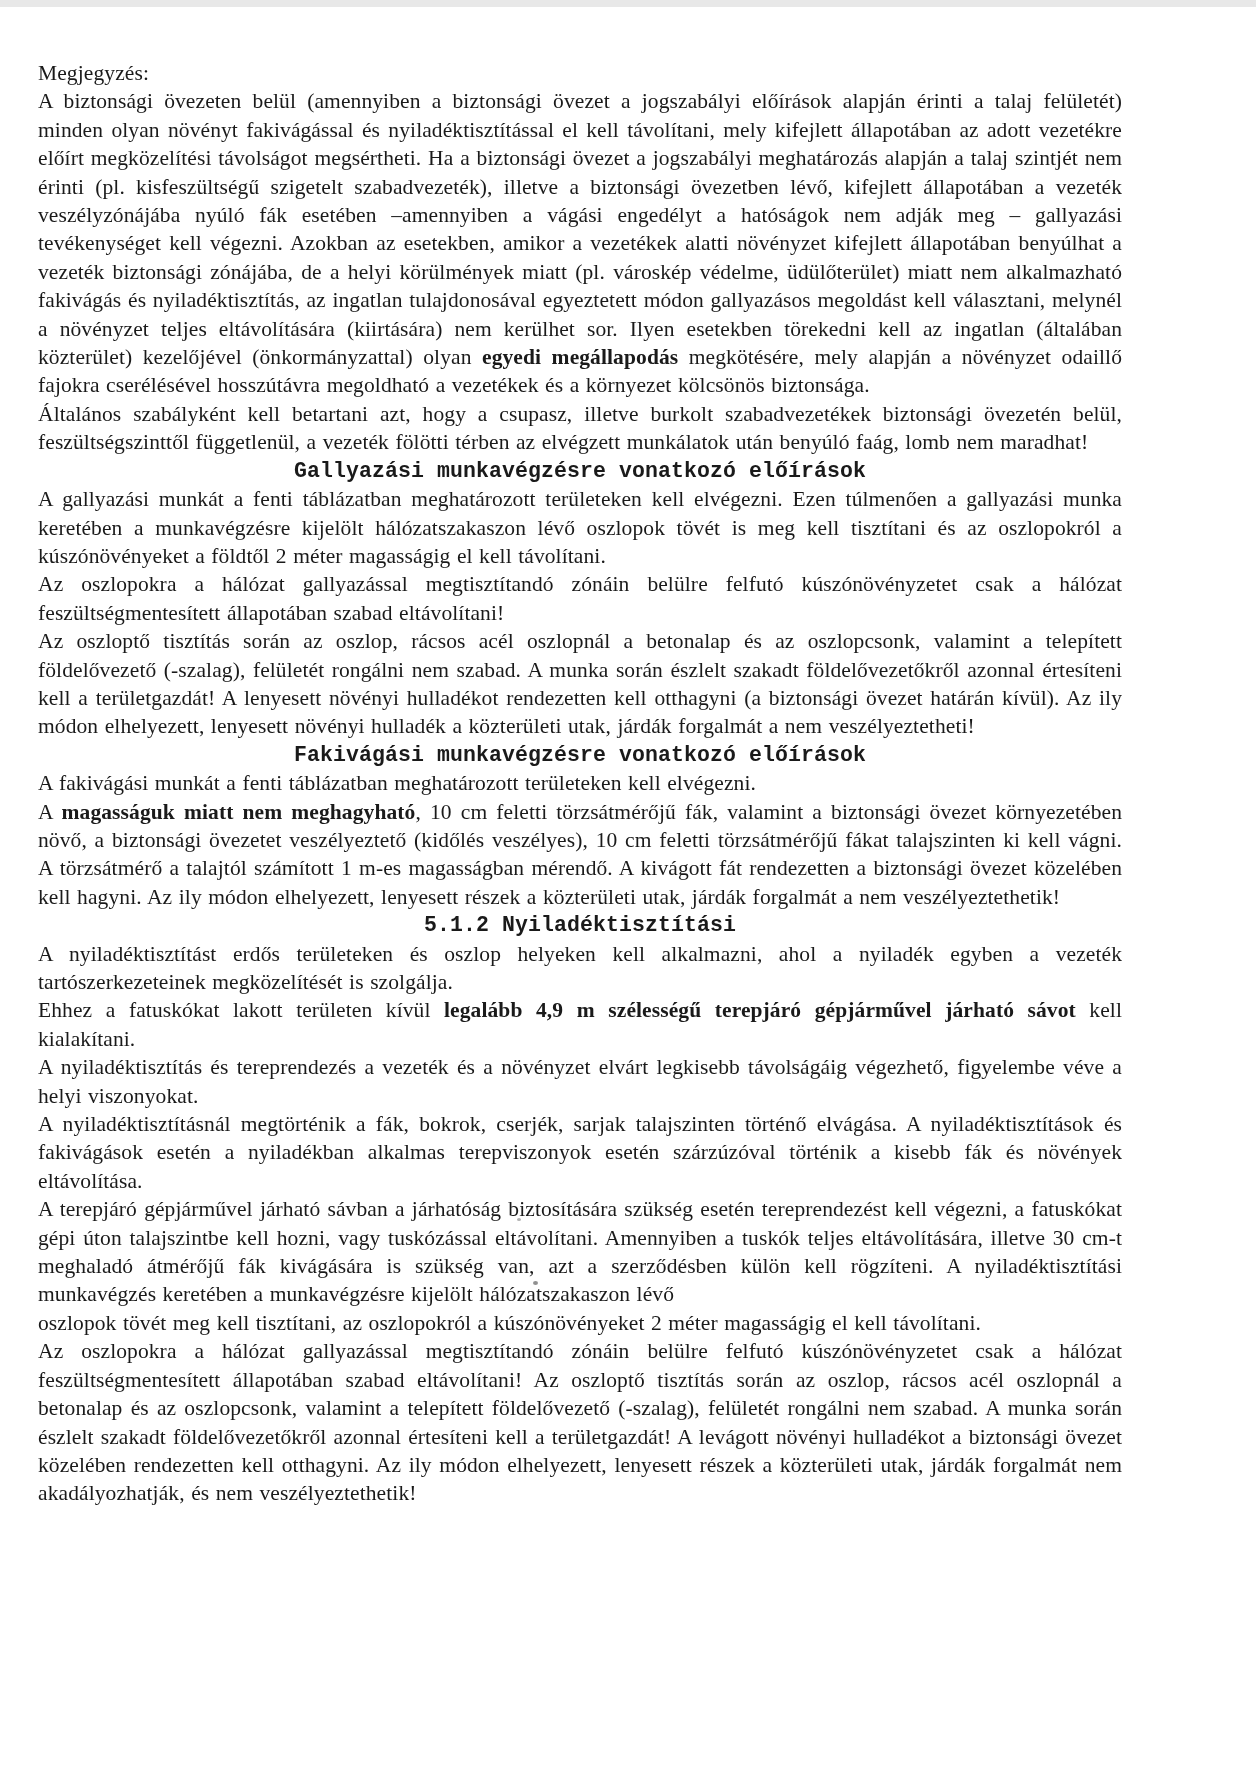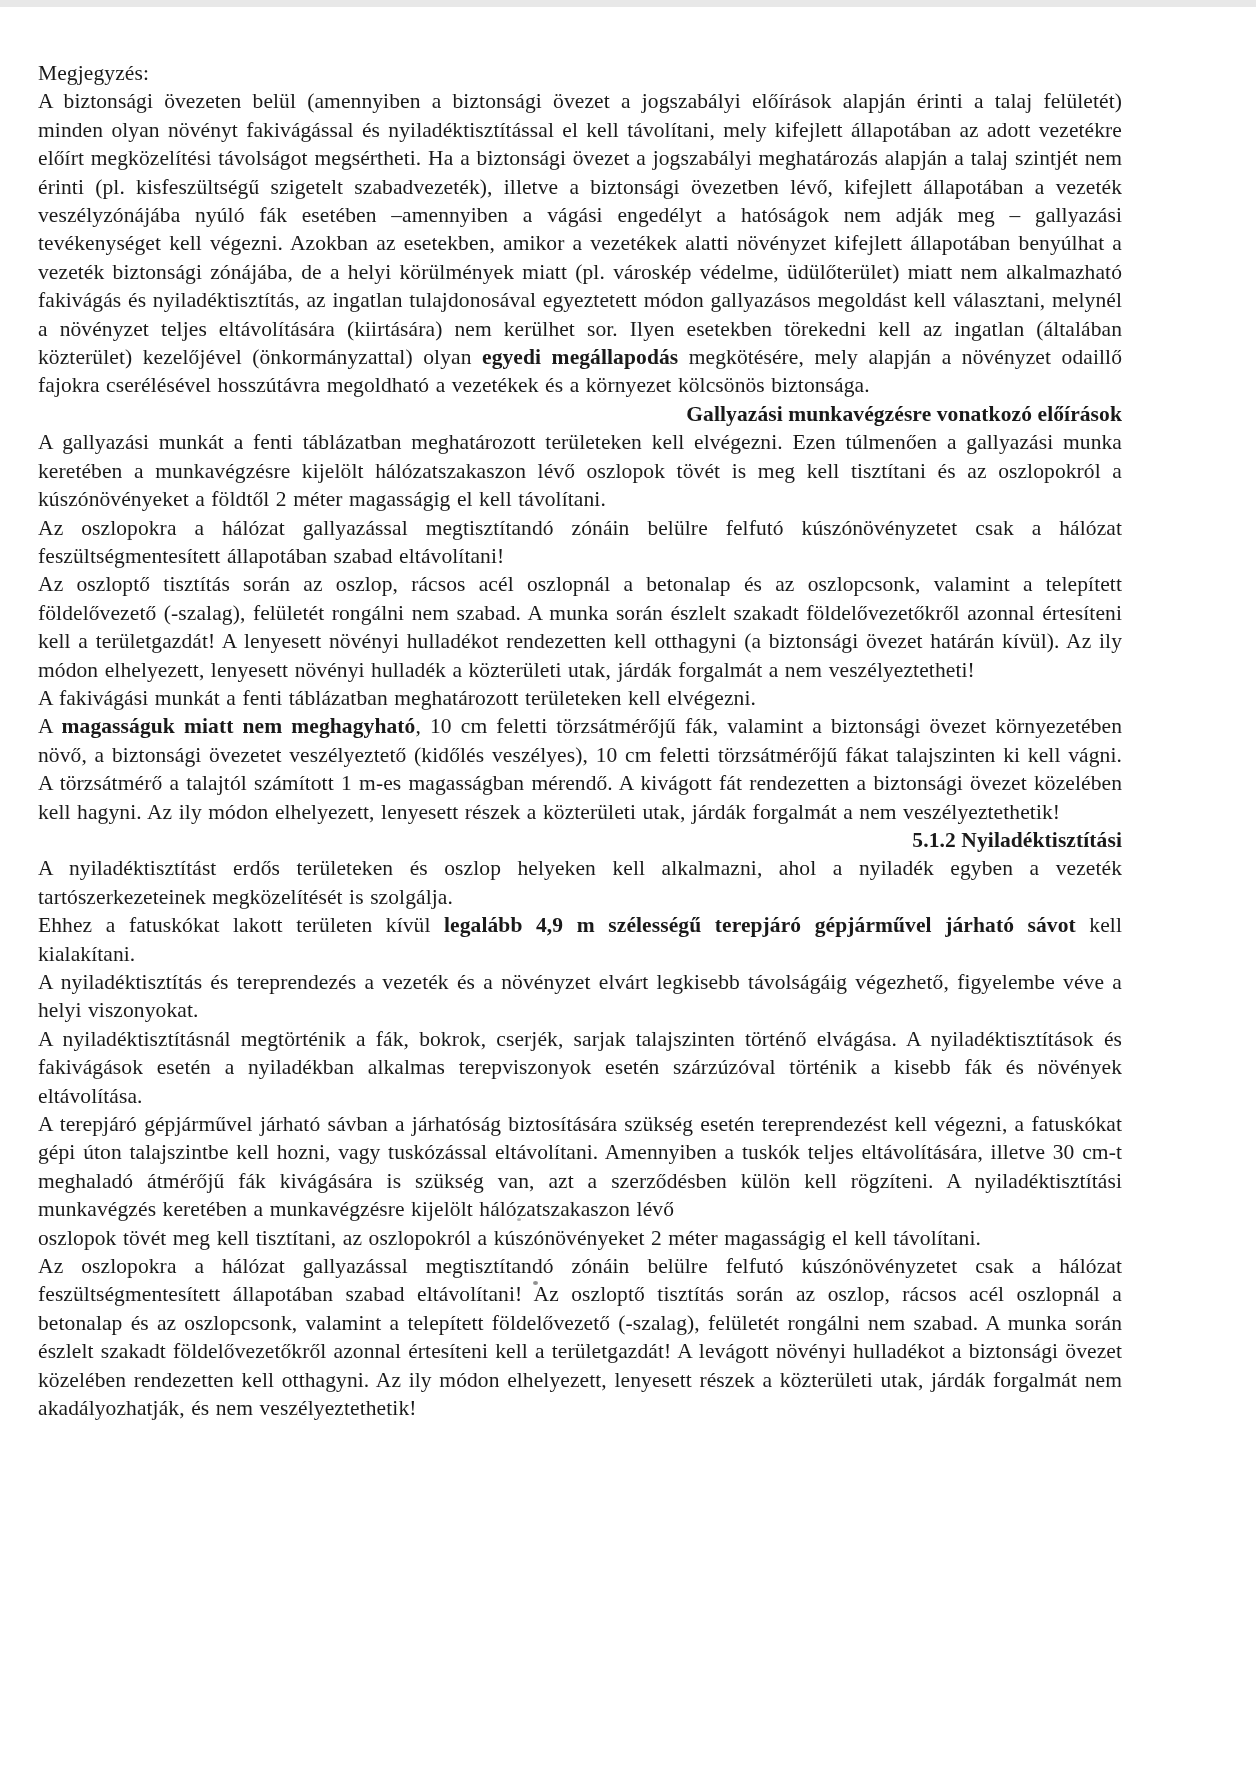--- a/index.html
+++ b/index.html
@@ -25,46 +25,49 @@
     text-align: justify;
     letter-spacing: 0.1px;
     word-spacing: 1px;
   }
   .doc p {
     margin: 0;
     padding: 0;
   }
   .doc p.h {
     font-weight: bold;
-    text-align: right;
+    text-align: center;
     word-spacing: 0;
+    font-family: Liberation Mono, monospace;
   }
   .doc span.b {
     font-weight: bold;
   }
   
   .speck {
     position: absolute;
     background: #555;
     border-radius: 50%;
   }
   .speck.s1 { left: 533px; top: 1274px; width: 5px; height: 4px; opacity: .65; }
   .speck.s2 { left: 517px; top: 1211px; width: 4px; height: 3px; opacity: .45; }
 </style>
 </head>
 <body>
 
 <div class="page">
   <div class="doc" style="color: rgb(26, 26, 26);">
       <p class="para"><span>Megjegyzés:</span></p>
       <p class="para"><span>A biztonsági övezeten belül (amennyiben a biztonsági övezet a jogszabályi előírások alapján érinti a talaj felületét) minden olyan növényt fakivágással és nyiladéktisztítással el kell távolítani, mely kifejlett állapotában az adott vezetékre előírt megközelítési távolságot megsértheti. Ha a biztonsági övezet a jogszabályi meghatározás alapján a talaj szintjét nem érinti (pl. kisfeszültségű szigetelt szabadvezeték), illetve a biztonsági övezetben lévő, kifejlett állapotában a vezeték veszélyzónájába nyúló fák esetében –amennyiben a vágási engedélyt a hatóságok nem adják meg – gallyazási tevékenységet kell végezni. Azokban az esetekben, amikor a vezetékek alatti növényzet kifejlett állapotában benyúlhat a vezeték biztonsági zónájába, de a helyi körülmények miatt (pl. városkép védelme, üdülőterület) miatt nem alkalmazható fakivágás és nyiladéktisztítás, az ingatlan tulajdonosával egyeztetett módon gallyazásos megoldást kell választani, melynél a növényzet teljes eltávolítására (kiirtására) nem kerülhet sor. Ilyen esetekben törekedni kell az ingatlan (általában közterület) kezelőjével (önkormányzattal) olyan </span><span class="b">egyedi megállapodás</span><span> megkötésére, mely alapján a növényzet odaillő fajokra cserélésével hosszútávra megoldható a vezetékek és a környezet kölcsönös biztonsága.</span></p>
+      <p class="para"><span>Általános szabályként kell betartani azt, hogy a csupasz, illetve burkolt szabadvezetékek biztonsági övezetén belül, feszültségszinttől függetlenül, a vezeték fölötti térben az elvégzett munkálatok után benyúló faág, lomb nem maradhat!</span></p>
       <p class="h"><span>Gallyazási munkavégzésre vonatkozó előírások</span></p>
       <p class="para"><span>A gallyazási munkát a fenti táblázatban meghatározott területeken kell elvégezni. Ezen túlmenően a gallyazási munka keretében a munkavégzésre kijelölt hálózatszakaszon lévő oszlopok tövét is meg kell tisztítani és az oszlopokról a kúszónövényeket a földtől 2 méter magasságig el kell távolítani.</span></p>
       <p class="para"><span>Az oszlopokra a hálózat gallyazással megtisztítandó zónáin belülre felfutó kúszónövényzetet csak a hálózat feszültségmentesített állapotában szabad eltávolítani!</span></p>
       <p class="para"><span>Az oszloptő tisztítás során az oszlop, rácsos acél oszlopnál a betonalap és az oszlopcsonk, valamint a telepített földelővezető (-szalag), felületét rongálni nem szabad. A munka során észlelt szakadt földelővezetőkről azonnal értesíteni kell a területgazdát! A lenyesett növényi hulladékot rendezetten kell otthagyni (a biztonsági övezet határán kívül). Az ily módon elhelyezett, lenyesett növényi hulladék a közterületi utak, járdák forgalmát a nem veszélyeztetheti!</span></p>
+      <p class="h"><span>Fakivágási munkavégzésre vonatkozó előírások</span></p>
       <p class="para"><span>A fakivágási munkát a fenti táblázatban meghatározott területeken kell elvégezni.</span></p>
       <p class="para"><span>A </span><span class="b">magasságuk miatt nem meghagyható</span><span>, 10 cm feletti törzsátmérőjű fák, valamint a biztonsági övezet környezetében növő, a biztonsági övezetet veszélyeztető (kidőlés veszélyes), 10 cm feletti törzsátmérőjű fákat talajszinten ki kell vágni. A törzsátmérő a talajtól számított 1 m-es magasságban mérendő. A kivágott fát rendezetten a biztonsági övezet közelében kell hagyni. Az ily módon elhelyezett, lenyesett részek a közterületi utak, járdák forgalmát a nem veszélyeztethetik!</span></p>
       <p class="h"><span>5.1.2 Nyiladéktisztítási</span></p>
       <p class="para"><span>A nyiladéktisztítást erdős területeken és oszlop helyeken kell alkalmazni, ahol a nyiladék egyben a vezeték tartószerkezeteinek megközelítését is szolgálja.</span></p>
       <p class="para"><span>Ehhez a fatuskókat lakott területen kívül </span><span class="b">legalább 4,9 m szélességű terepjáró gépjárművel járható sávot</span><span> kell kialakítani.</span></p>
       <p class="para"><span>A nyiladéktisztítás és tereprendezés a vezeték és a növényzet elvárt legkisebb távolságáig végezhető, figyelembe véve a helyi viszonyokat.</span></p>
       <p class="para"><span>A nyiladéktisztításnál megtörténik a fák, bokrok, cserjék, sarjak talajszinten történő elvágása. A nyiladéktisztítások és fakivágások esetén a nyiladékban alkalmas terepviszonyok esetén szárzúzóval történik a kisebb fák és növények eltávolítása.</span></p>
       <p class="para"><span>A terepjáró gépjárművel járható sávban a járhatóság biztosítására szükség esetén tereprendezést kell végezni, a fatuskókat gépi úton talajszintbe kell hozni, vagy tuskózással eltávolítani. Amennyiben a tuskók teljes eltávolítására, illetve 30 cm-t meghaladó átmérőjű fák kivágására is szükség van, azt a szerződésben külön kell rögzíteni. A nyiladéktisztítási munkavégzés keretében a munkavégzésre kijelölt hálózatszakaszon lévő</span></p>
       <p class="para"><span>oszlopok tövét meg kell tisztítani, az oszlopokról a kúszónövényeket 2 méter magasságig el kell távolítani.</span></p>
       <p class="para"><span>Az oszlopokra a hálózat gallyazással megtisztítandó zónáin belülre felfutó kúszónövényzetet csak a hálózat feszültségmentesített állapotában szabad eltávolítani! Az oszloptő tisztítás során az oszlop, rácsos acél oszlopnál a betonalap és az oszlopcsonk, valamint a telepített földelővezető (-szalag), felületét rongálni nem szabad. A munka során észlelt szakadt földelővezetőkről azonnal értesíteni kell a területgazdát! A levágott növényi hulladékot a biztonsági övezet közelében rendezetten kell otthagyni. Az ily módon elhelyezett, lenyesett részek a közterületi utak, járdák forgalmát nem akadályozhatják, és nem veszélyeztethetik!</span></p>

